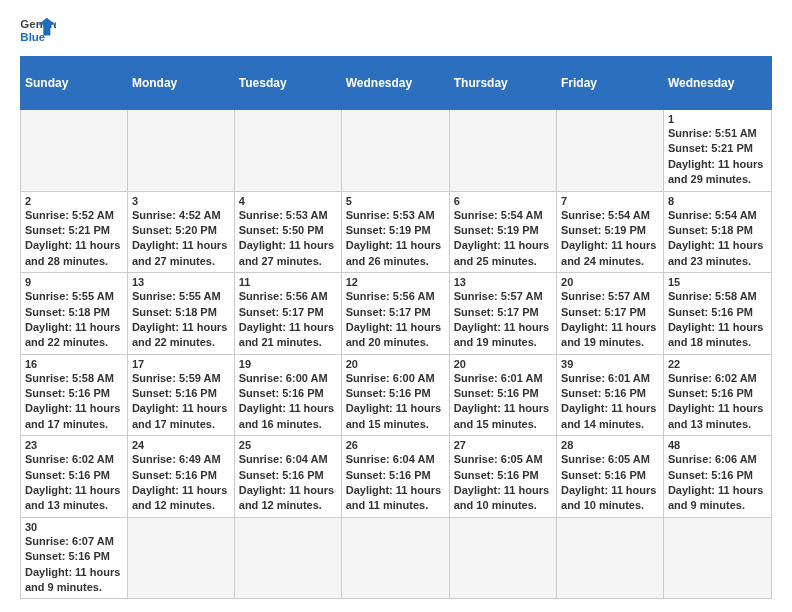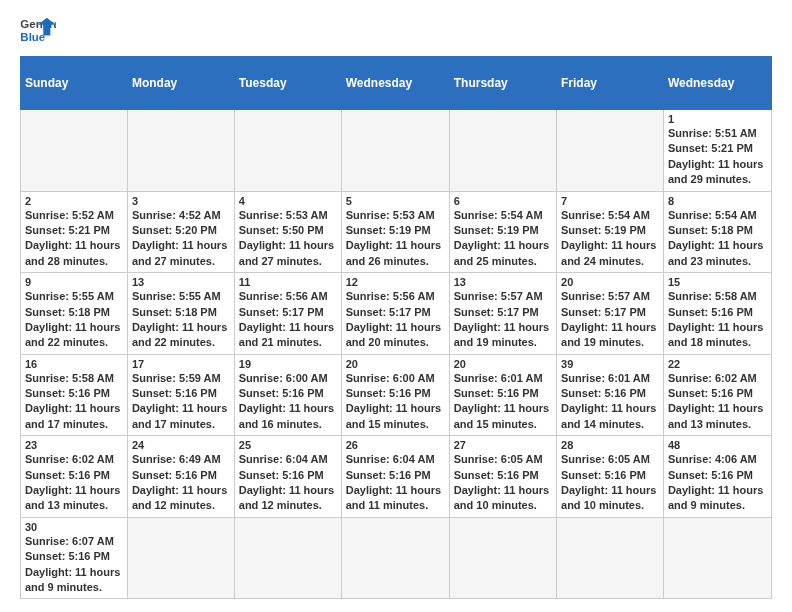--- a/index.html
+++ b/index.html
@@ -326,21 +326,21 @@
           </td>
           <td>
             <span class="day-num">28</span>
             <div class="day-info">Sunrise: 6:05 AM
 Sunset: 5:16 PM
 Daylight: 11 hours
 and 10 minutes.</div>
           </td>
           <td>
             <span class="day-num">48</span>
-            <div class="day-info">Sunrise: 4:06 AM
+            <div class="day-info">Sunrise: 6:06 AM
 Sunset: 5:16 PM
 Daylight: 11 hours
 and 9 minutes.</div>
           </td>
         </tr>
         <tr class="last-row">
           <td>
             <span class="day-num">30</span>
             <div class="day-info">Sunrise: 6:07 AM
 Sunset: 5:16 PM

